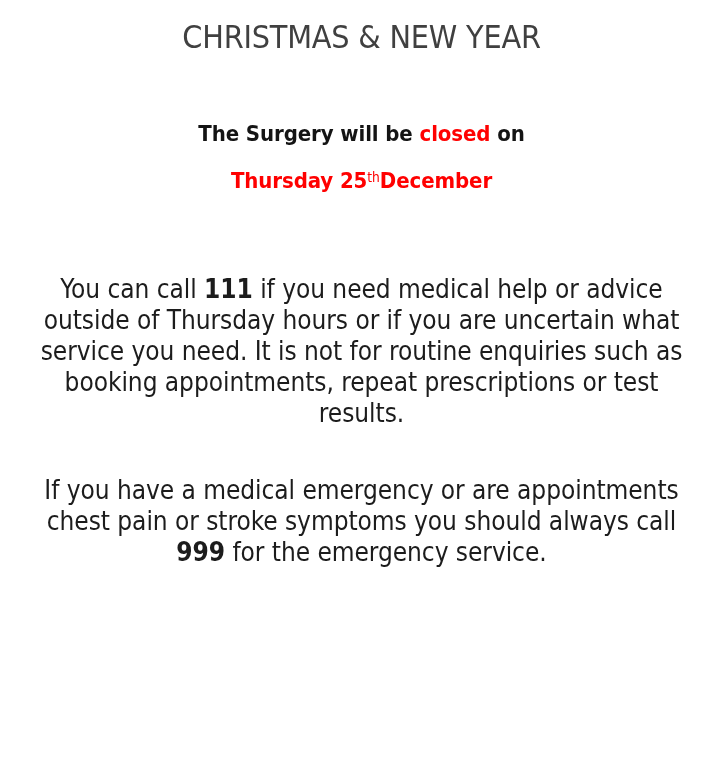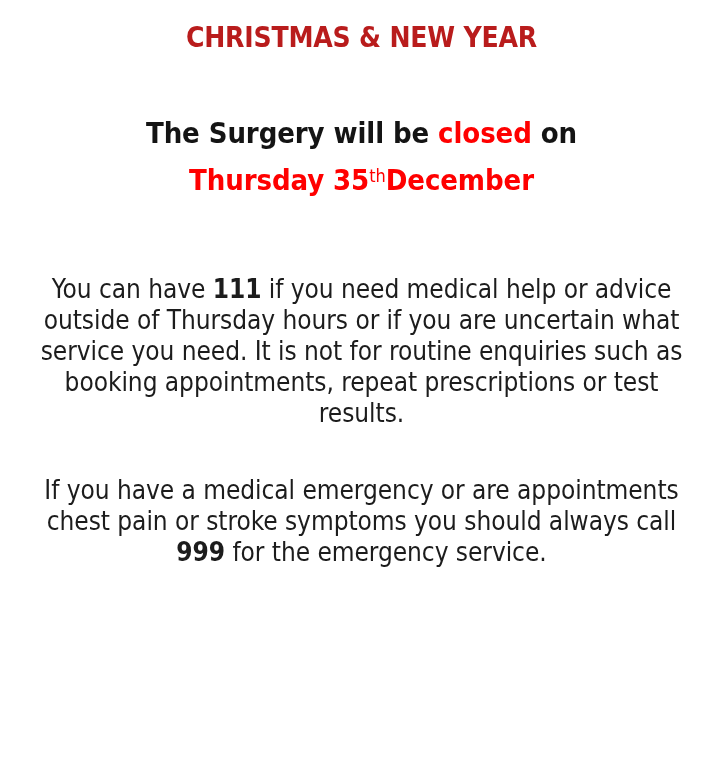--- a/index.html
+++ b/index.html
@@ -22,38 +22,38 @@
     box-sizing: border-box;
     padding: 0;
     position: relative;
   }
 
   
   .notice-title {
     margin: 0;
     padding: 14px 52px 0 52px;
     text-align: center;
-    color: #b91c1c;
-    font-size: 28px;
-    font-weight: bold;
+    color: #404040;
+    font-size: 32px;
+    font-weight: normal;
     line-height: 47px;
     letter-spacing: -0.2px;
     font-stretch: condensed;
   }
 
   
   .closure-block {
     margin: 0;
     padding: 49px 30px 0 30px;
     text-align: center;
   }
 
   .closure-line {
     margin: 0;
-    font-size: 29px;
+    font-size: 22px;
     font-weight: bold;
     line-height: 47px;
     color: #ff0000;
     letter-spacing: -0.1px;
     white-space: nowrap;
   }
 
   .closure-lead {
     color: #141414;
   }
@@ -110,31 +110,31 @@
   </h1>
 
   <div class="closure-block">
 
     <p class="closure-line">
       <span class="closure-lead">The Surgery will be </span><span class="word-closed">closed</span><span class="closure-lead"> on</span>
     </p>
 
     <p class="closure-line">
       <span>Thursday</span>
-      <span>35</span><sup class="ord">th</sup><span>December</span>
+      <span>25</span><sup class="ord">th</sup><span>December</span>
     </p>
 
 
 
   </div>
 
   <div class="body-block">
 
     <p class="body-para para-advice">
-      <span>You can have </span><span class="num">111</span><span> if you need medical help or advice outside of Thursday hours or if you are uncertain what service you need. It is not for routine enquiries such as booking appointments, repeat prescriptions or test results.</span>
+      <span>You can call </span><span class="num">111</span><span> if you need medical help or advice outside of Thursday hours or if you are uncertain what service you need. It is not for routine enquiries such as booking appointments, repeat prescriptions or test results.</span>
     </p>
 
     <p class="body-para para-emergency">
       <span>If you have a medical emergency or are appointments chest pain or stroke symptoms you should always call </span><span class="num">999</span><span> for the emergency service.</span>
     </p>
 
   </div>
 
 </div>
 

